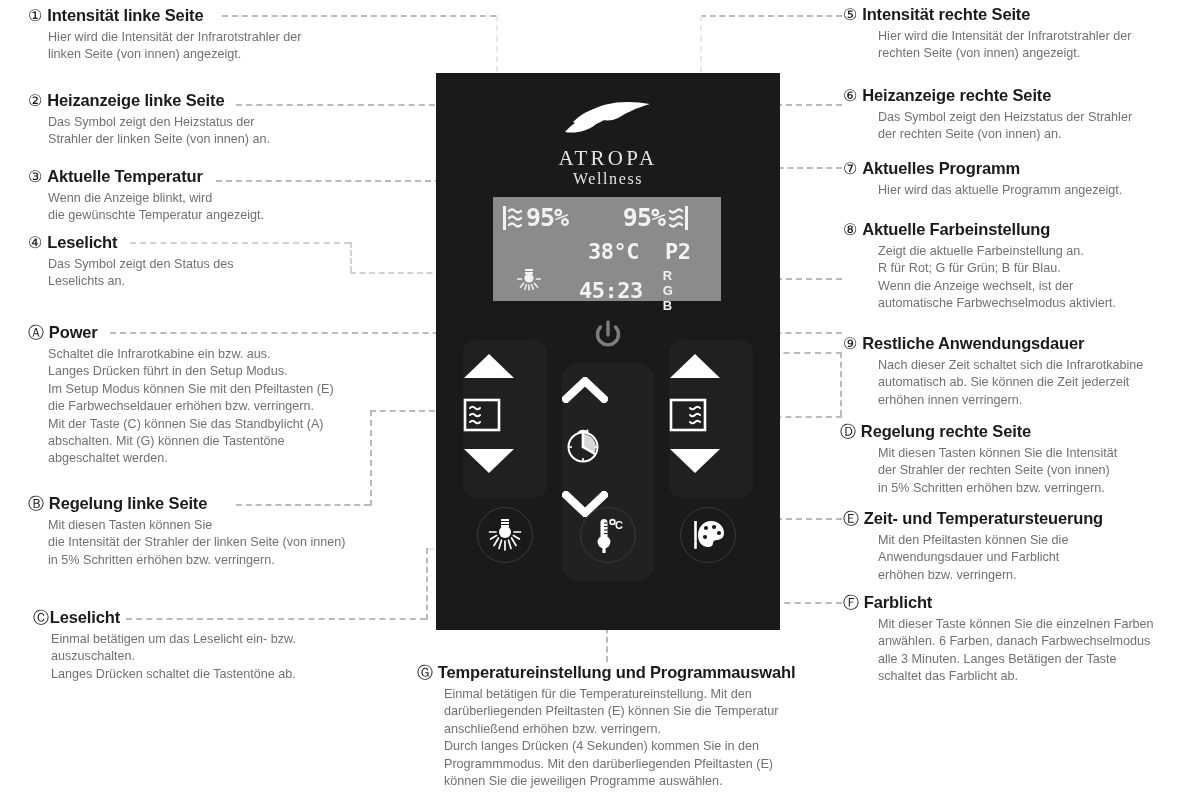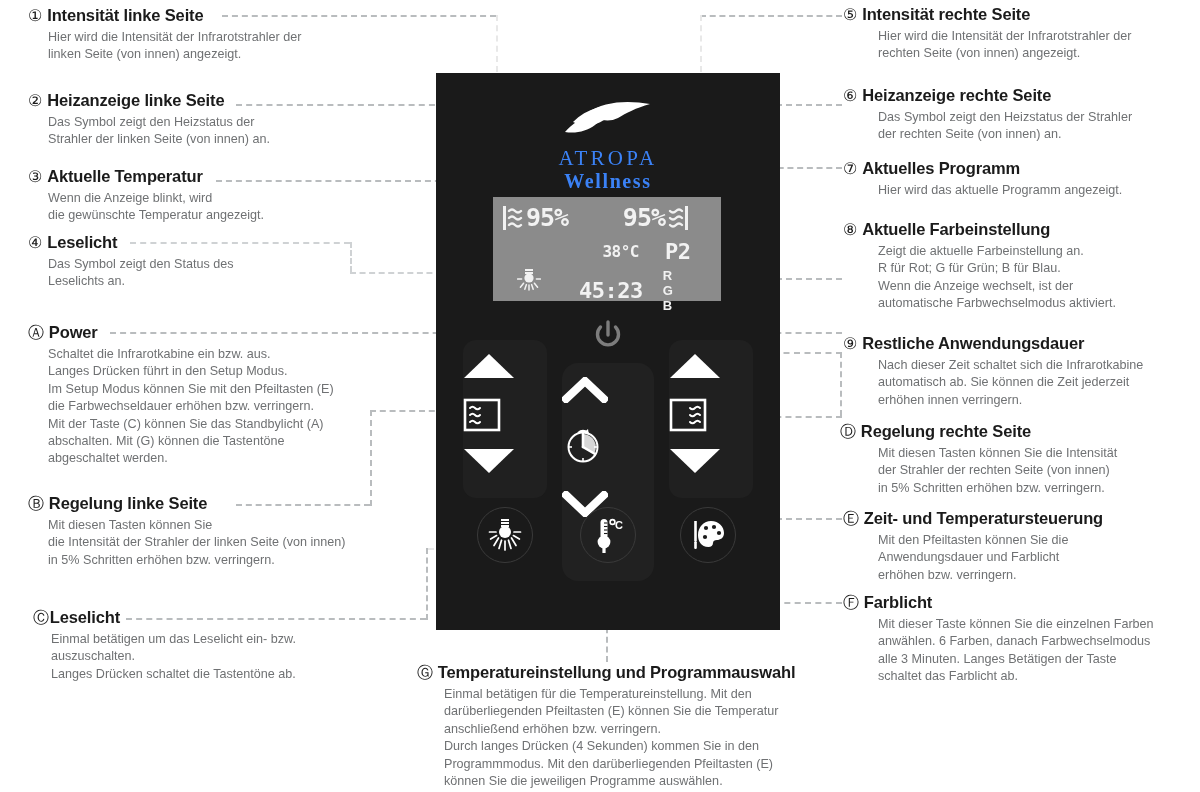--- a/index.html
+++ b/index.html
@@ -47,29 +47,29 @@
   .dash-v.on { border-left-color: #e8e8e8; }
 
   
   #panel {
     position: absolute; left: 436px; top: 73px;
     width: 344px; height: 557px;
     background: #1a1a1a;
   }
   #logo {
     position: absolute; left: 0; top: 28px; width: 344px;
-    text-align: center; color: #3b82f6;
+    text-align: center; color: #e5e5e5;
   }
   #logo .mark { width: 92px; height: 44px; margin: 0 auto; display: block; }
   #logo .name {
     font-size: 21px; letter-spacing: 3.2px; font-weight: 400;
     font-family: "Liberation Serif", serif; margin-top: 1px;
   }
   #logo .sub {
-    font-size: 20px; letter-spacing: 1.6px; font-weight: 700;
+    font-size: 16px; letter-spacing: 1.6px; font-weight: 400;
     font-family: "Liberation Serif", serif; margin-top: -1px;
   }
 
   
   #lcd {
     position: absolute; left: 57px; top: 124px;
     width: 228px; height: 104px;
     background: #8b8b8b;
     color: #f2f2f2;
   }
@@ -79,21 +79,21 @@
     display: flex; align-items: center; justify-content: space-between;
     padding: 0 9px;
   }
   #lcd .pct { font-size: 25px; letter-spacing: -1px; line-height: 26px; }
   #lcd .grp { display: flex; align-items: center; gap: 2px; }
   #lcd .row2 {
     position: absolute; top: 42px; left: 0; width: 228px;
     display: flex; align-items: center; justify-content: flex-end;
     padding: 0 12px; gap: 26px;
   }
-  #lcd .temp { font-size: 16px; letter-spacing: -0.5px; }
+  #lcd .temp { font-size: 22px; letter-spacing: -0.5px; }
   #lcd .prog { font-size: 22px; letter-spacing: -0.5px; width: 44px; }
   #lcd .row3 {
     position: absolute; top: 71px; left: 0; width: 208px;
     display: flex; align-items: center; padding: 0 12px;
   }
   #lcd .lampicon { position: absolute; left: 24px; top: -2px; }
   #lcd .time { font-size: 22px; letter-spacing: -0.5px; margin-left: 74px; }
   #lcd .rgb {
     font-size: 13px; font-weight: 700; letter-spacing: 3.2px;
     margin-left: 20px; font-family: "Liberation Sans", sans-serif;

